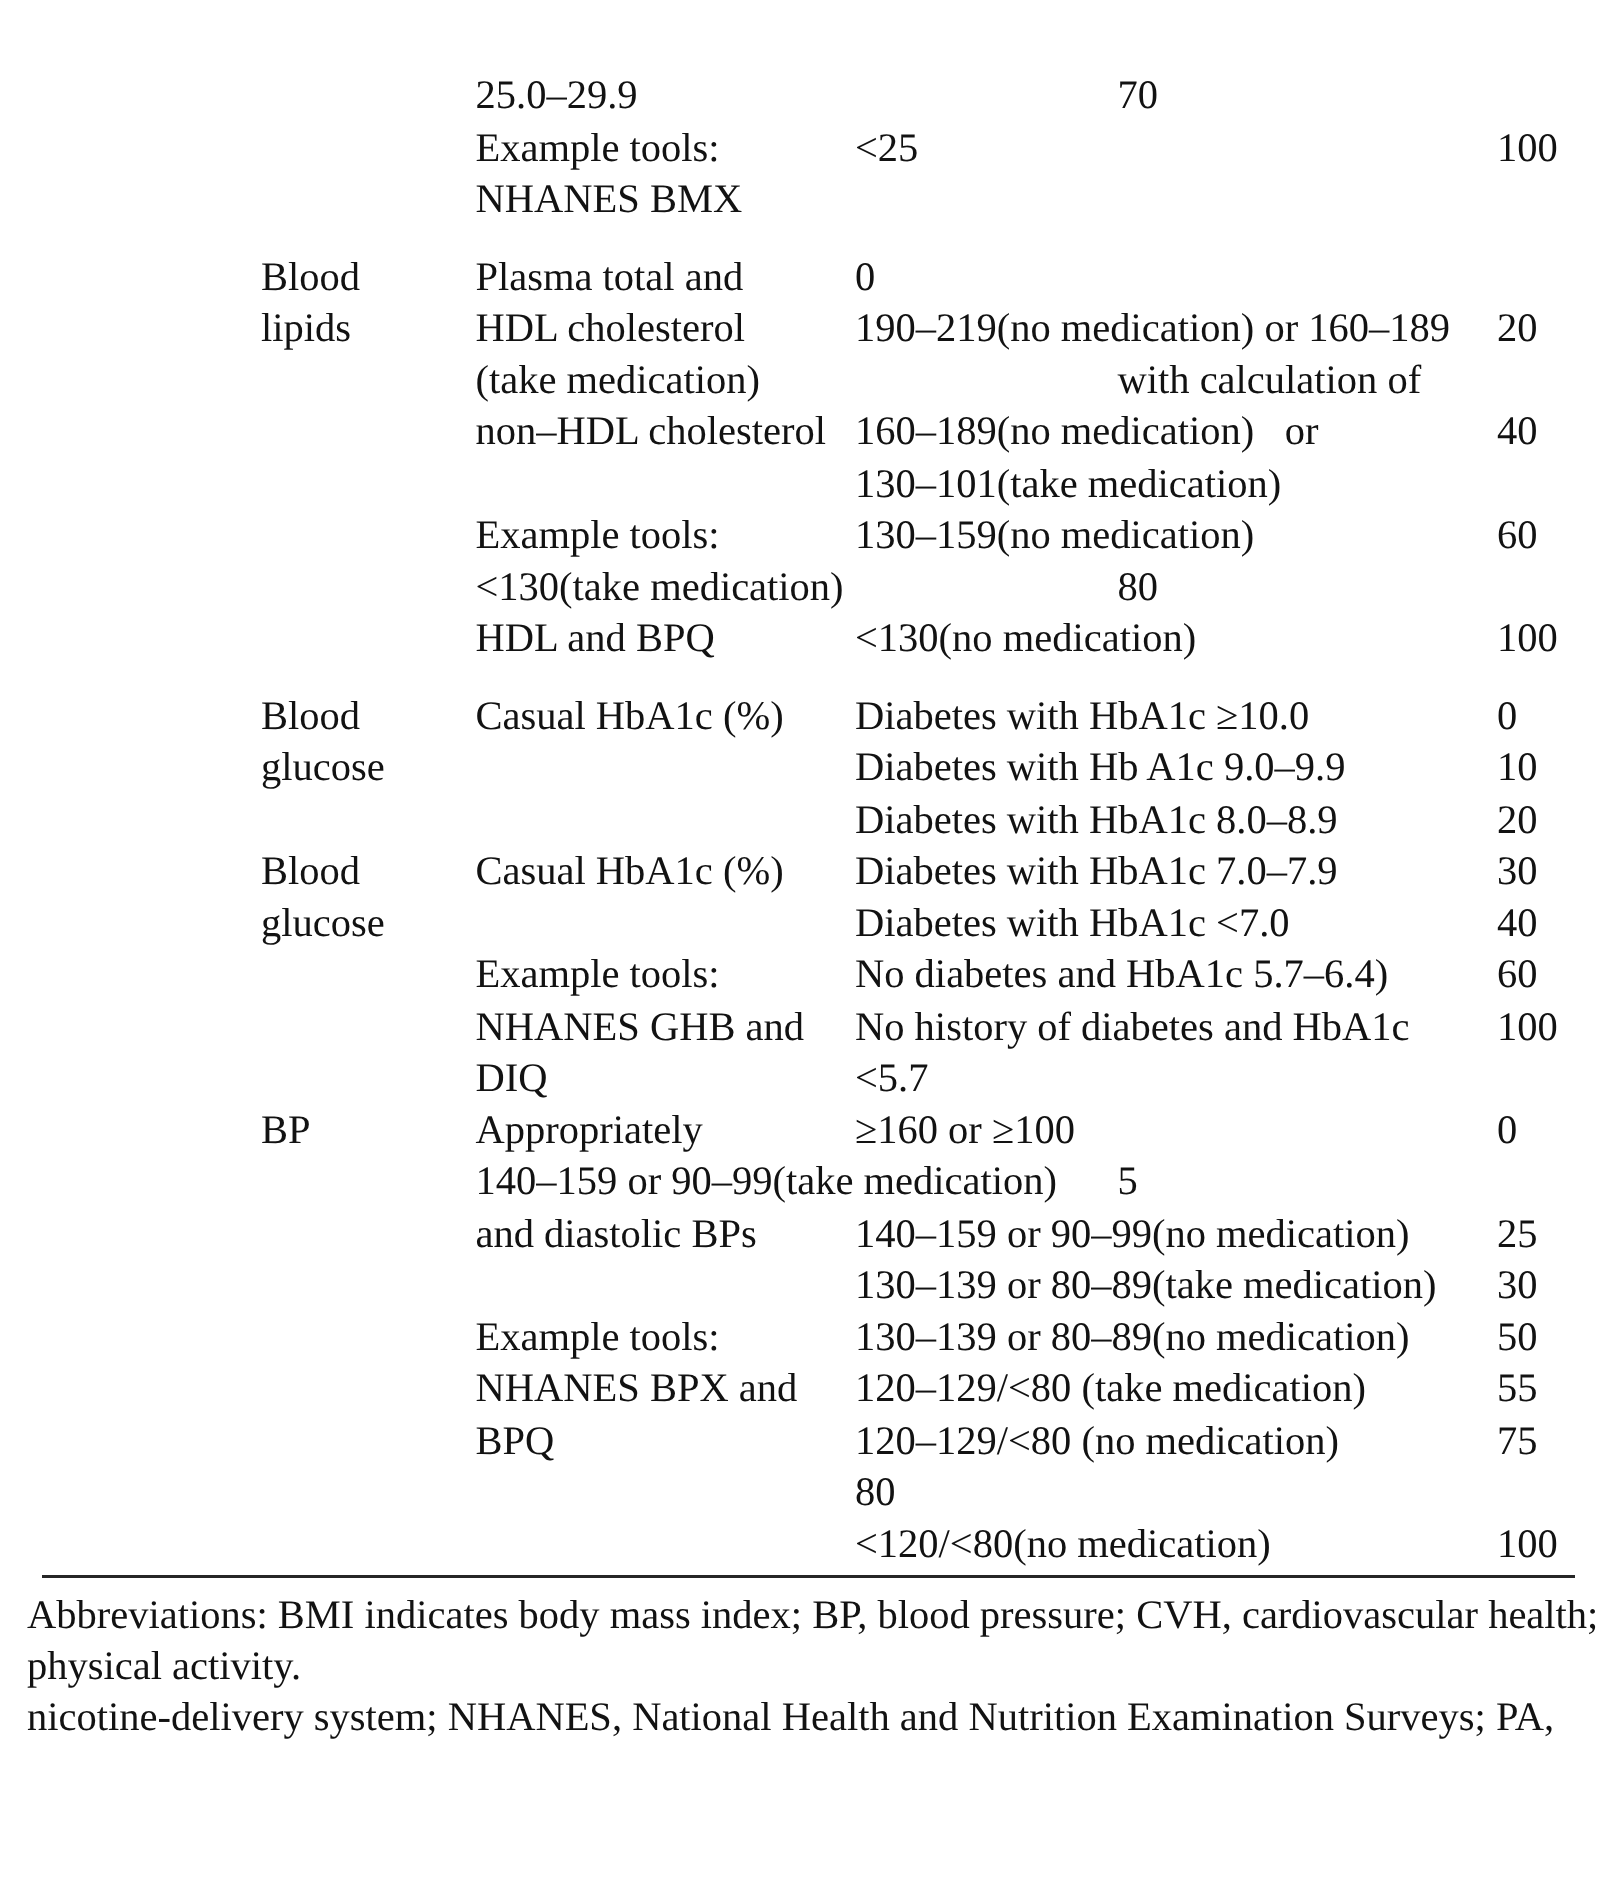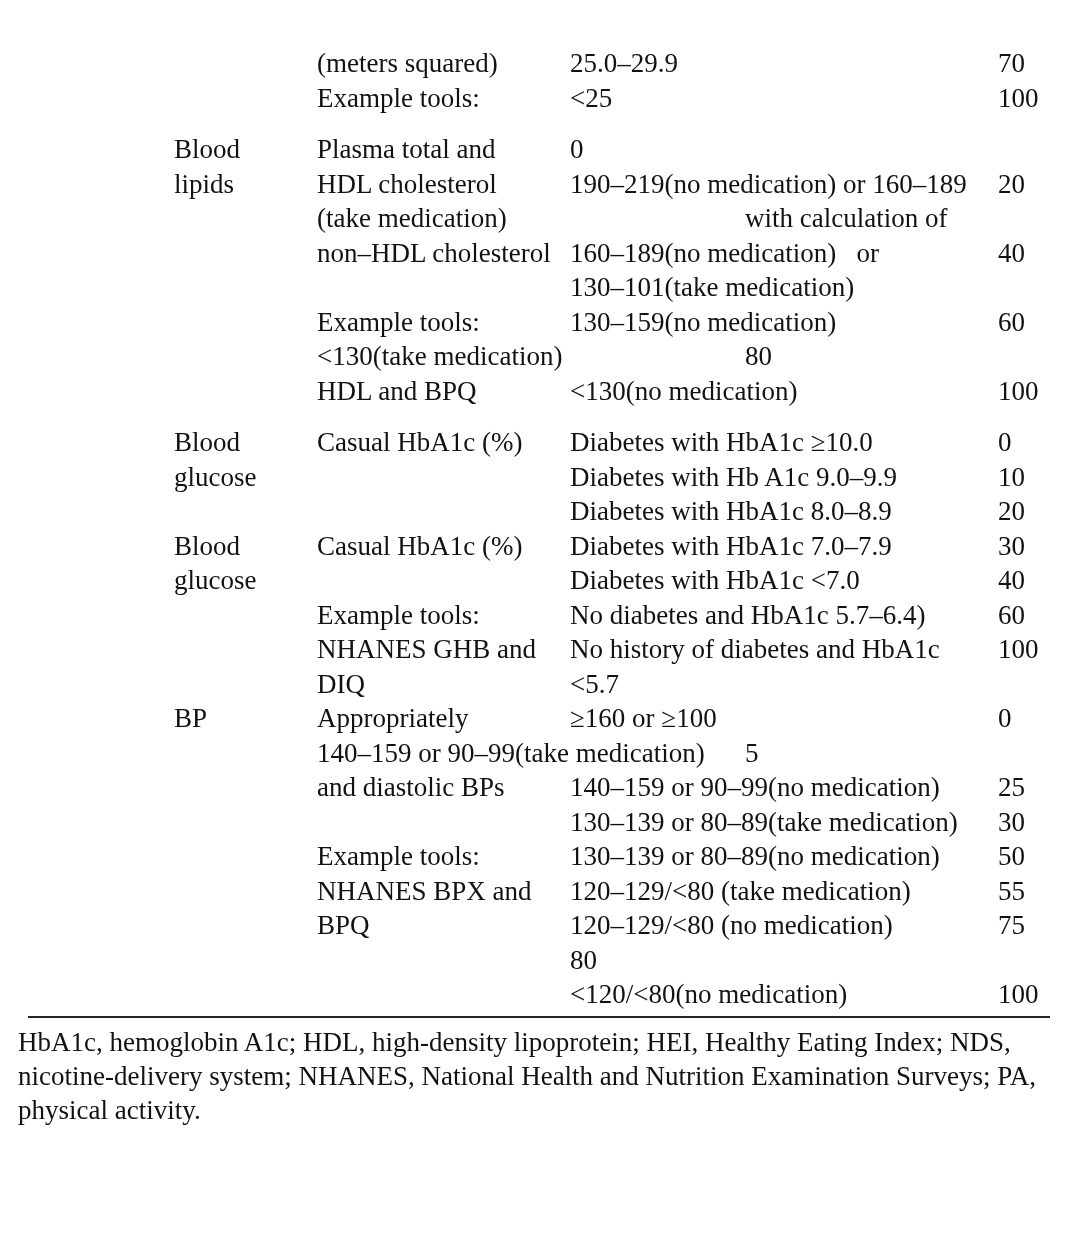--- a/index.html
+++ b/index.html
@@ -55,23 +55,23 @@
   .footnote-line {
     white-space: pre;
   }
 </style>
 </head>
 <body>
 
 <div class="page">
 
   <div class="table-body" id="table-body">
-      <div class="trow"><div class="cell cell-component"></div><div class="cell cell-metric">(meters squared)</div><div class="cell cell-scoring">25.0–29.9</div><div class="cell cell-points">70</div></div>
+      <div class="trow"><div class="cell cell-component"></div><div class="cell cell-scoring">25.0–29.9</div><div class="cell cell-points">70</div></div>
       <div class="trow"><div class="cell cell-component"></div><div class="cell cell-metric">Example tools:</div><div class="cell cell-scoring">&lt;25</div><div class="cell cell-points">100</div></div>
-      <div class="trow"><div class="cell cell-component"></div><div class="cell cell-scoring"></div><div class="cell cell-points"></div></div>
+      <div class="trow"><div class="cell cell-component"></div><div class="cell cell-metric">NHANES BMX</div><div class="cell cell-scoring"></div><div class="cell cell-points"></div></div>
       <div class="trow gap"><div class="cell cell-component">Blood</div><div class="cell cell-metric">Plasma total and</div><div class="cell cell-points">0</div></div>
       <div class="trow"><div class="cell cell-component">lipids</div><div class="cell cell-metric">HDL cholesterol</div><div class="cell cell-scoring">190–219(no medication) or 160–189</div><div class="cell cell-points">20</div></div>
       <div class="trow"><div class="cell cell-component"></div><div class="cell cell-scoring">(take medication)</div><div class="cell cell-metric">with calculation of</div><div class="cell cell-points"></div></div>
       <div class="trow"><div class="cell cell-component"></div><div class="cell cell-metric">non–HDL cholesterol</div><div class="cell cell-scoring">160–189(no medication)&nbsp;&nbsp;&nbsp;or</div><div class="cell cell-points">40</div></div>
       <div class="trow"><div class="cell cell-component"></div><div class="cell cell-metric"></div><div class="cell cell-scoring">130–101(take medication)</div><div class="cell cell-points"></div></div>
       <div class="trow"><div class="cell cell-component"></div><div class="cell cell-metric">Example tools:</div><div class="cell cell-scoring">130–159(no medication)</div><div class="cell cell-points">60</div></div>
       <div class="trow"><div class="cell cell-component"></div><div class="cell cell-scoring">&lt;130(take medication)</div><div class="cell cell-points">80</div></div>
       <div class="trow"><div class="cell cell-component"></div><div class="cell cell-metric">HDL and BPQ</div><div class="cell cell-scoring">&lt;130(no medication)</div><div class="cell cell-points">100</div></div>
       <div class="trow gap"><div class="cell cell-component">Blood</div><div class="cell cell-metric">Casual HbA1c (%)</div><div class="cell cell-scoring">Diabetes with HbA1c ≥10.0</div><div class="cell cell-points">0</div></div>
       <div class="trow"><div class="cell cell-component">glucose</div><div class="cell cell-metric"></div><div class="cell cell-scoring">Diabetes with Hb A1c 9.0–9.9</div><div class="cell cell-points">10</div></div>
@@ -88,18 +88,18 @@
       <div class="trow"><div class="cell cell-component"></div><div class="cell cell-metric">Example tools:</div><div class="cell cell-scoring">130–139 or 80–89(no medication)</div><div class="cell cell-points">50</div></div>
       <div class="trow"><div class="cell cell-component"></div><div class="cell cell-metric">NHANES BPX and</div><div class="cell cell-scoring">120–129/&lt;80 (take medication)</div><div class="cell cell-points">55</div></div>
       <div class="trow"><div class="cell cell-component"></div><div class="cell cell-metric">BPQ</div><div class="cell cell-scoring">120–129/&lt;80 (no medication)</div><div class="cell cell-points">75</div></div>
       <div class="trow"><div class="cell cell-component"></div><div class="cell cell-metric"></div><div class="cell cell-points">80</div></div>
       <div class="trow"><div class="cell cell-component"></div><div class="cell cell-metric"></div><div class="cell cell-scoring">&lt;120/&lt;80(no medication)</div><div class="cell cell-points">100</div></div>
     </div>
 
   <div class="bottom-rule"></div>
 
   <div class="footnote">
-    <div class="footnote-line">HbA1c, hemoglobin A1c; HDL, high-density lipoprotein; HEI, Healthy Eating Index; NDS,</div>
+    <div class="footnote-line">Abbreviations: BMI indicates body mass index; BP, blood pressure; CVH, cardiovascular health;</div>
+    <div class="footnote-line">physical activity.</div>
     <div class="footnote-line">nicotine-delivery system; NHANES, National Health and Nutrition Examination Surveys; PA,</div>
-    <div class="footnote-line">physical activity.</div>
   </div>
 
 </div>
 
 </body></html>

